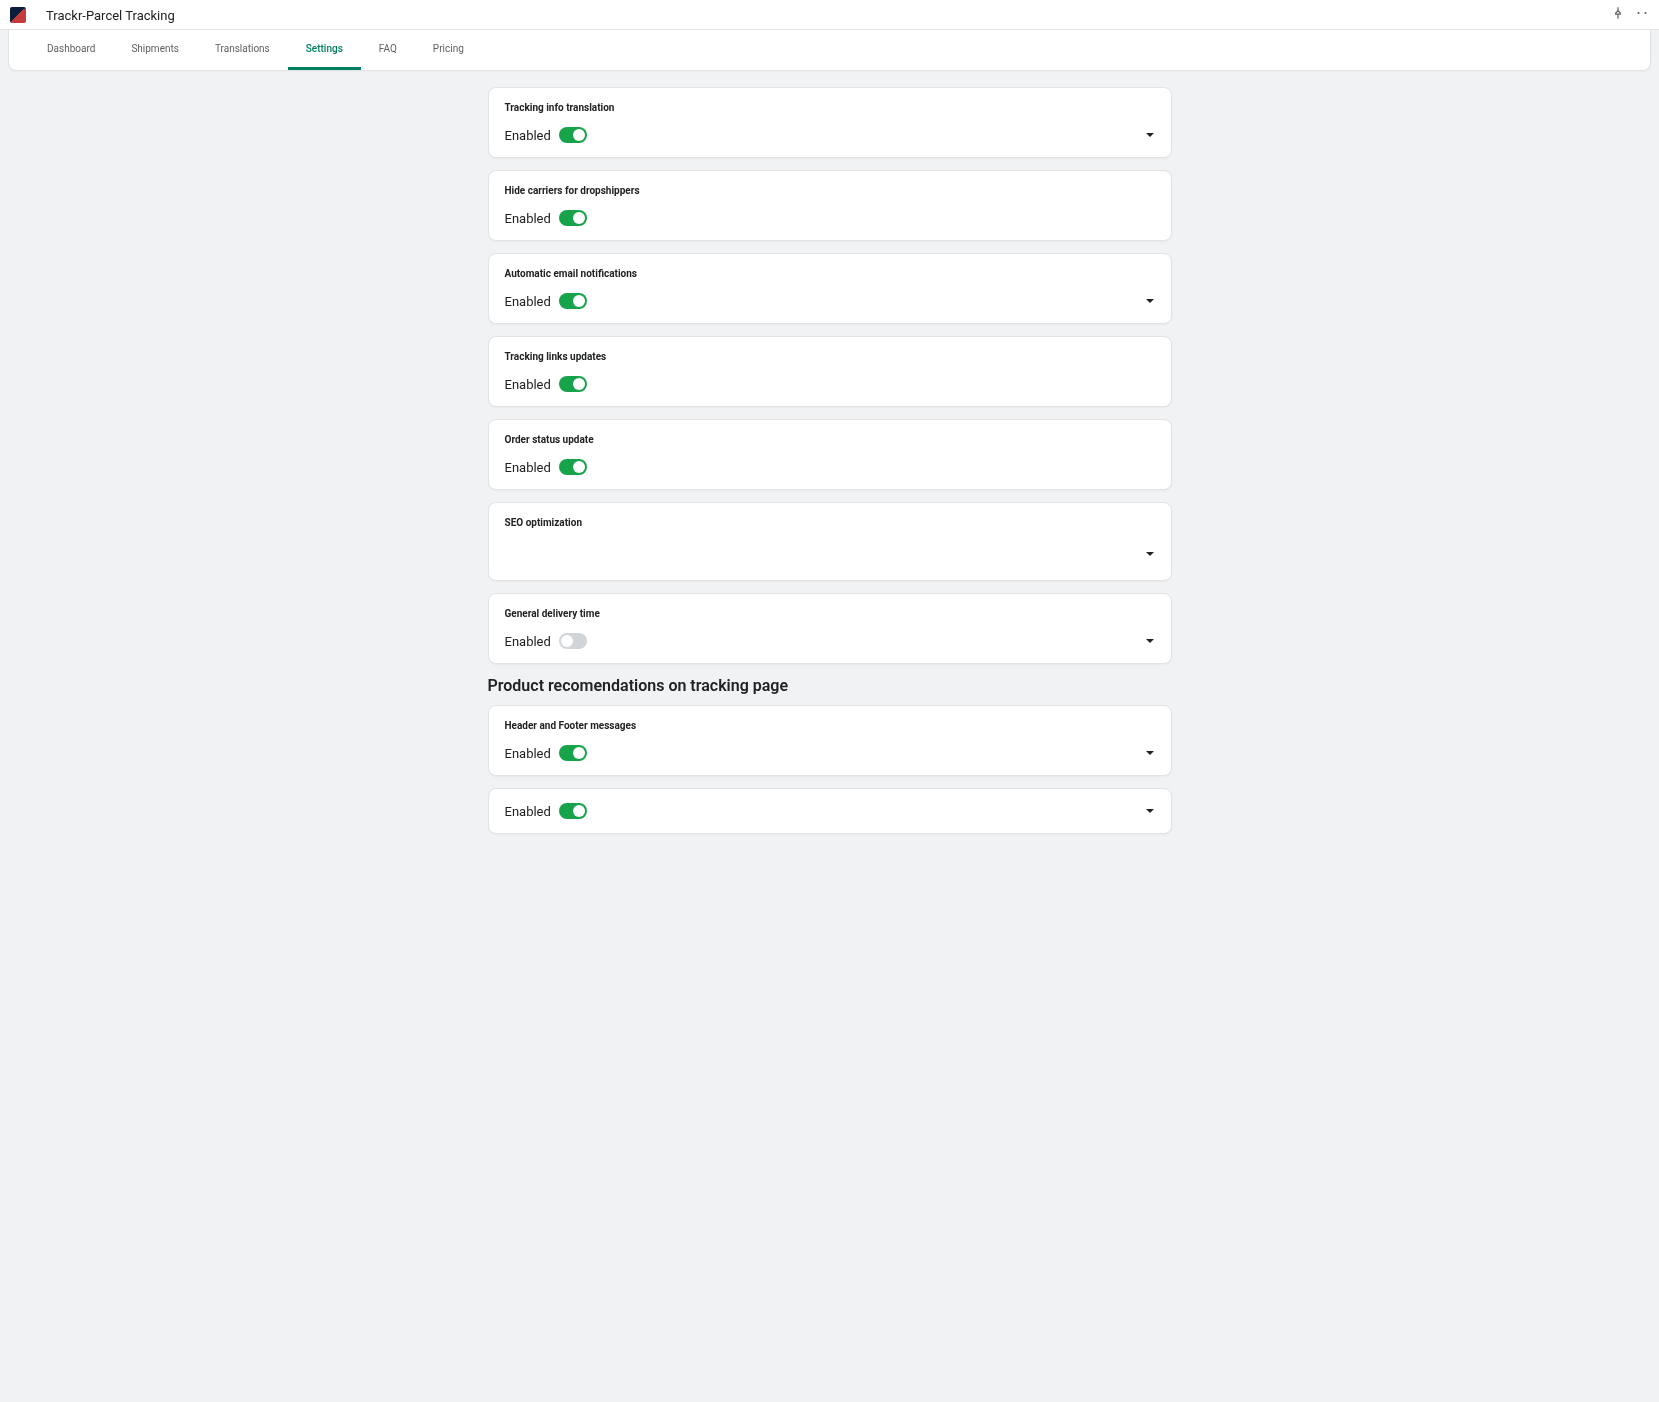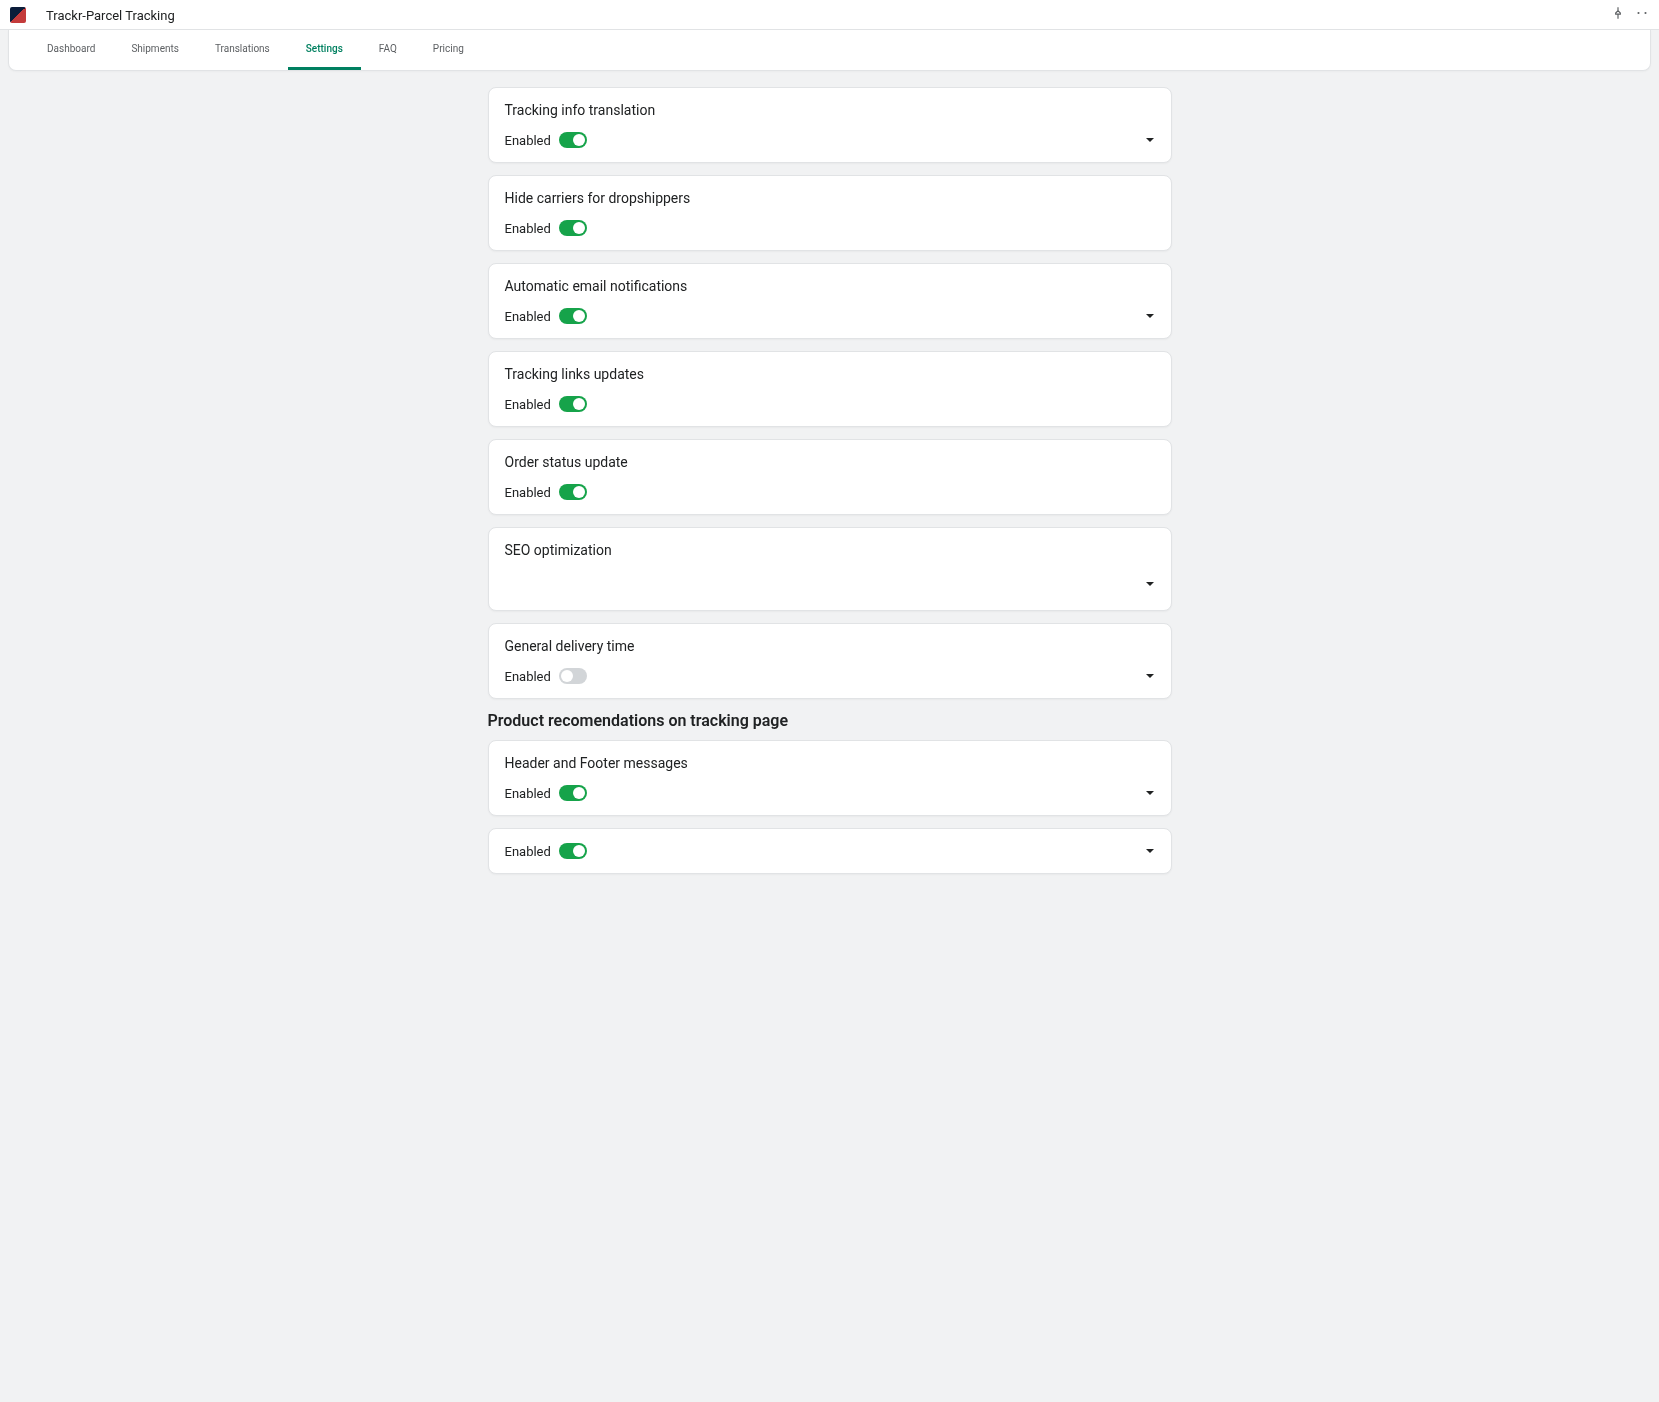--- a/index.html
+++ b/index.html
@@ -85,22 +85,22 @@
     .card {
       background: #ffffff;
       border-radius: 8px;
       border: 1px solid #e1e3e5;
       box-shadow: 0 1px 2px rgba(0,0,0,0.04);
       padding: 14px 16px 14px 16px;
       margin-bottom: 12px;
       position: relative;
     }
     .card-title {
-      font-size: 14px;
-      font-weight: 400;
+      font-size: 10px;
+      font-weight: 700;
       color: #202223;
       margin-bottom: 14px;
     }
     .card-row {
       display: flex;
       align-items: center;
       justify-content: space-between;
     }
     .row-left {
       display: flex;

